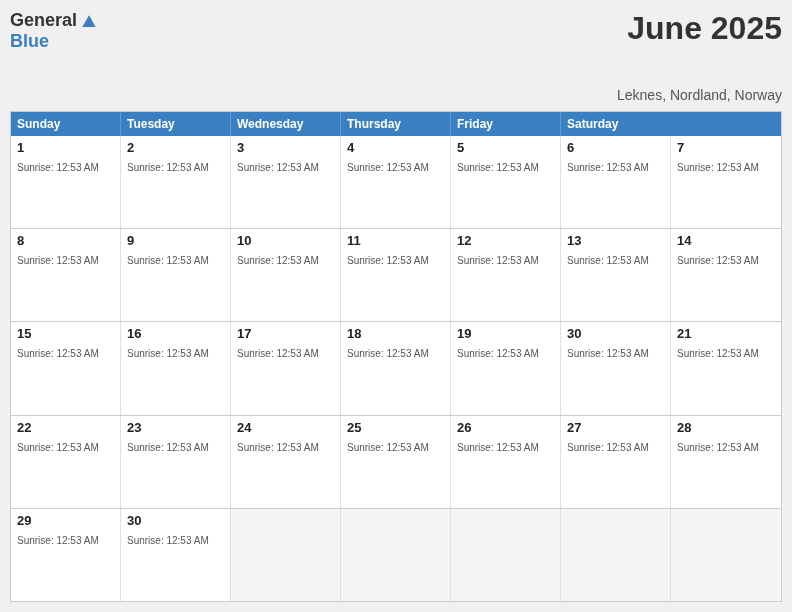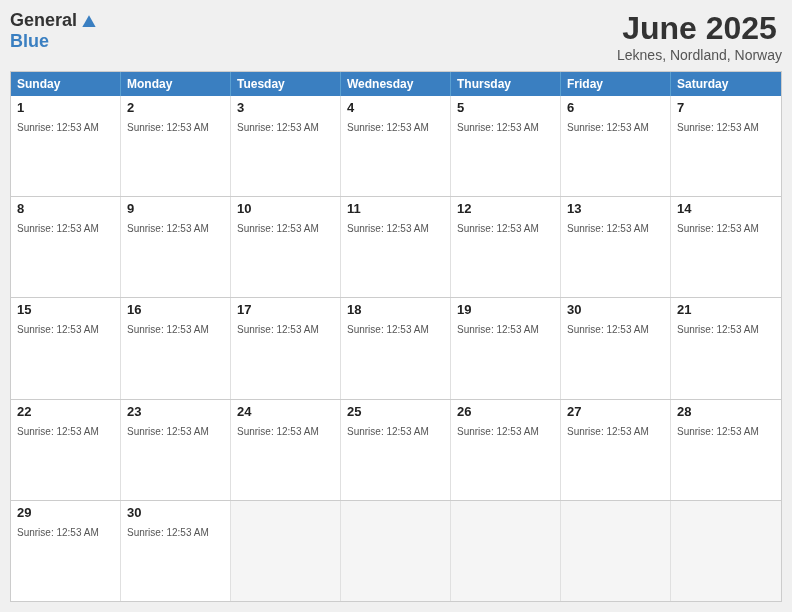--- a/index.html
+++ b/index.html
@@ -33,30 +33,31 @@
       line-height: 1.1;
     }
     .logo-icon {
       width: 20px;
       height: 20px;
       margin-left: 2px;
       align-self: flex-start;
       margin-top: 2px;
     }
     .title-area {
-      text-align: center;
+      text-align: right;
     }
     .month-title {
       font-size: 32px;
       font-weight: bold;
       color: #333;
     }
     .location {
       font-size: 14px;
       color: #555;
+      margin-top: 40px;
     }
     .calendar {
       flex: 1;
       display: flex;
       flex-direction: column;
       border: 1px solid #ccc;
       background: #fff;
     }
     .calendar-header {
       display: grid;
@@ -122,21 +123,20 @@
     </div>
     <div class="title-area">
       <div class="month-title">June 2025</div>
       <div class="location">Leknes, Nordland, Norway</div>
     </div>
   </div>
 
   <div class="calendar">
     <div class="calendar-header">
       <div class="day-header">Sunday</div>
-      <div class="day-header">Monday</div>
       <div class="day-header">Tuesday</div>
       <div class="day-header">Wednesday</div>
       <div class="day-header">Thursday</div>
       <div class="day-header">Friday</div>
       <div class="day-header">Saturday</div>
     </div>
     <div class="calendar-body" id="calendar-body">
     <div class="calendar-week">
           <div class="calendar-cell"><span class="cell-date">1</span><span class="cell-sunrise">Sunrise: 12:53 AM</span></div>
           <div class="calendar-cell"><span class="cell-date">2</span><span class="cell-sunrise">Sunrise: 12:53 AM</span></div>

